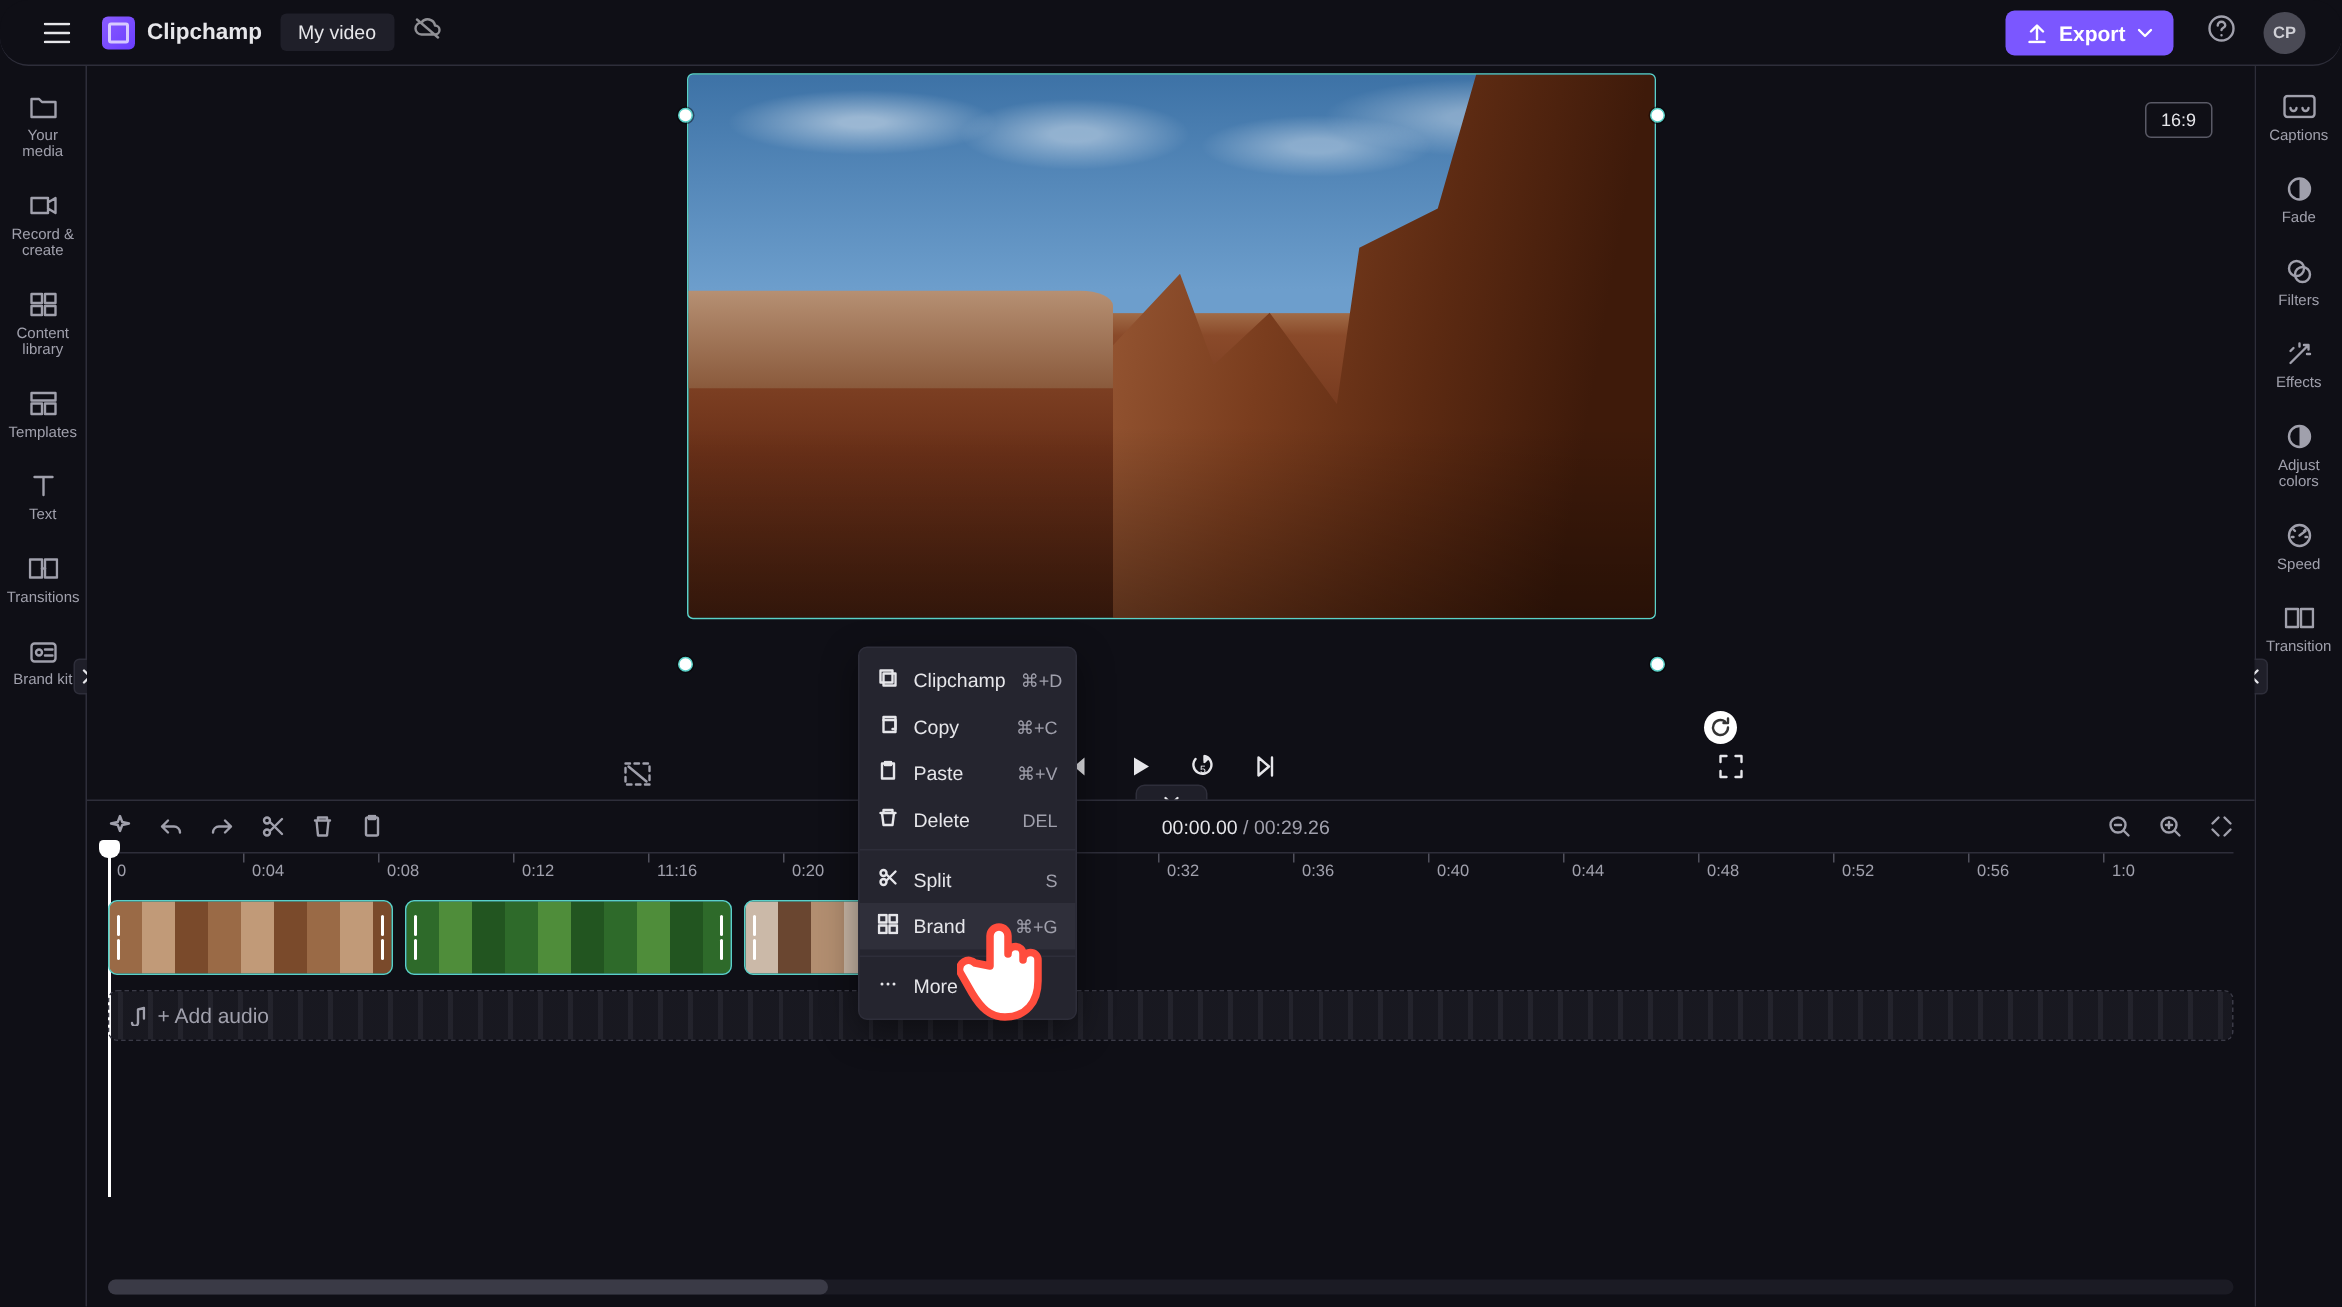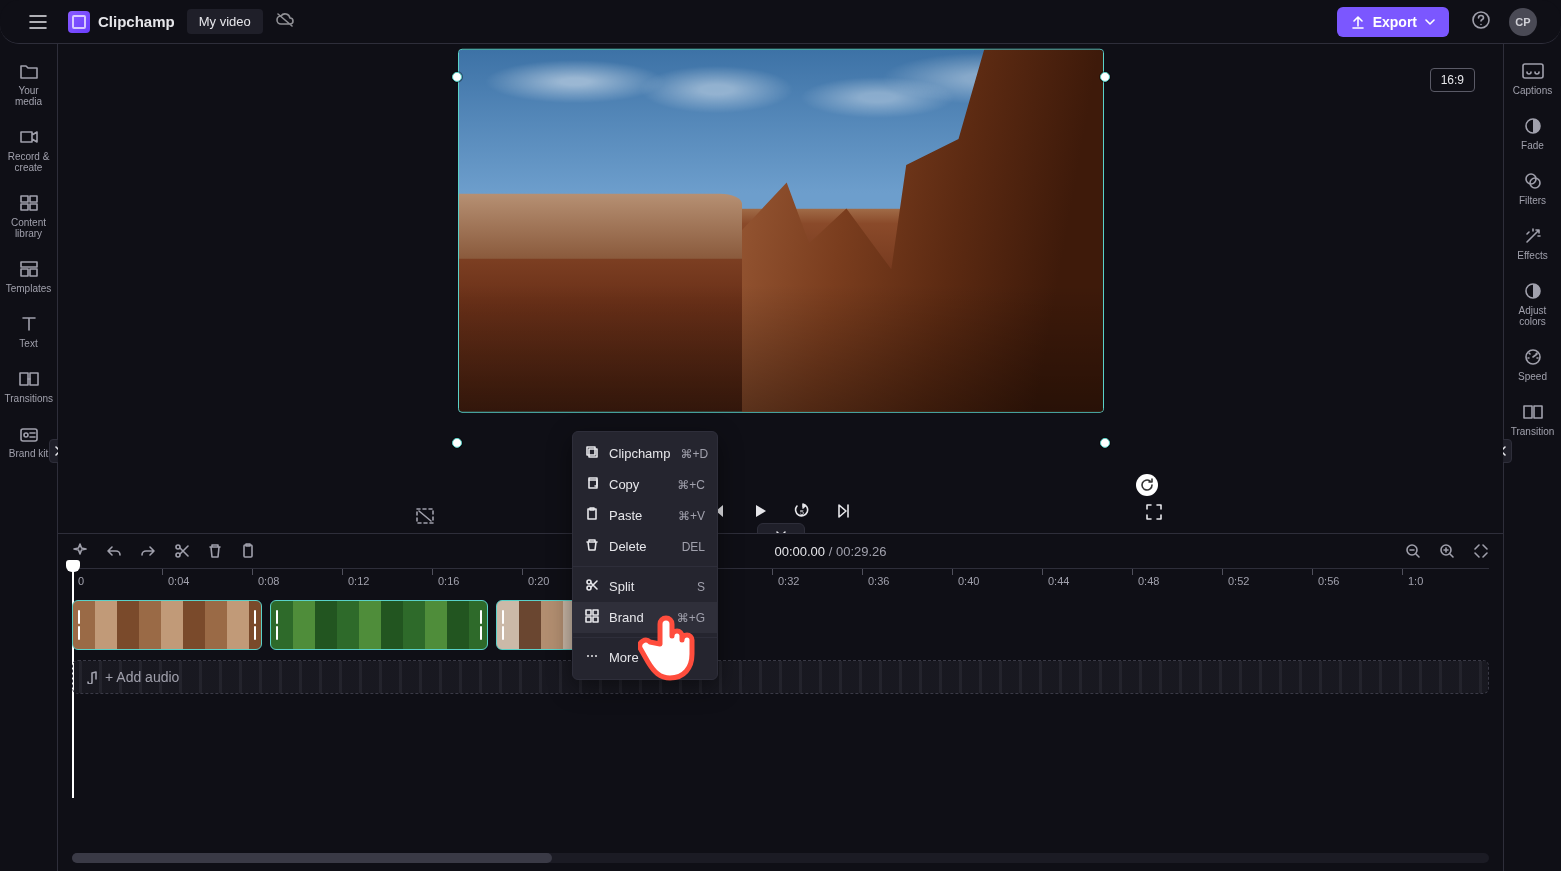--- a/index.html
+++ b/index.html
@@ -473,21 +473,21 @@
       <div class="tick" style="left: 90px;">
         <span>0:04</span>
       </div>
       <div class="tick" style="left: 180px;">
         <span>0:08</span>
       </div>
       <div class="tick" style="left: 270px;">
         <span>0:12</span>
       </div>
       <div class="tick" style="left: 360px;">
-        <span>0:16</span>
+        <span>11:16</span>
       </div>
       <div class="tick" style="left: 450px;">
         <span>0:20</span>
       </div>
       <div class="tick" style="left: 700px;">
         <span>0:32</span>
       </div>
       <div class="tick" style="left: 790px;">
         <span>0:36</span>
       </div>

